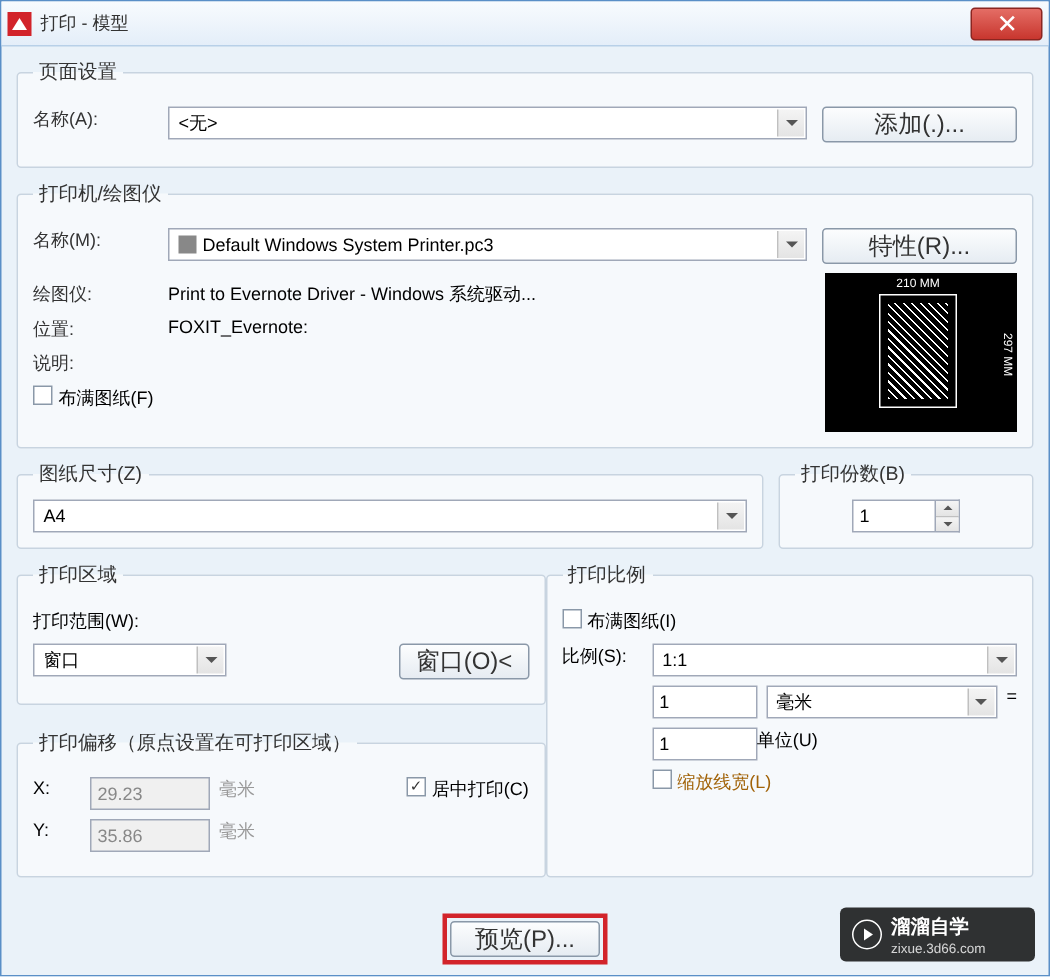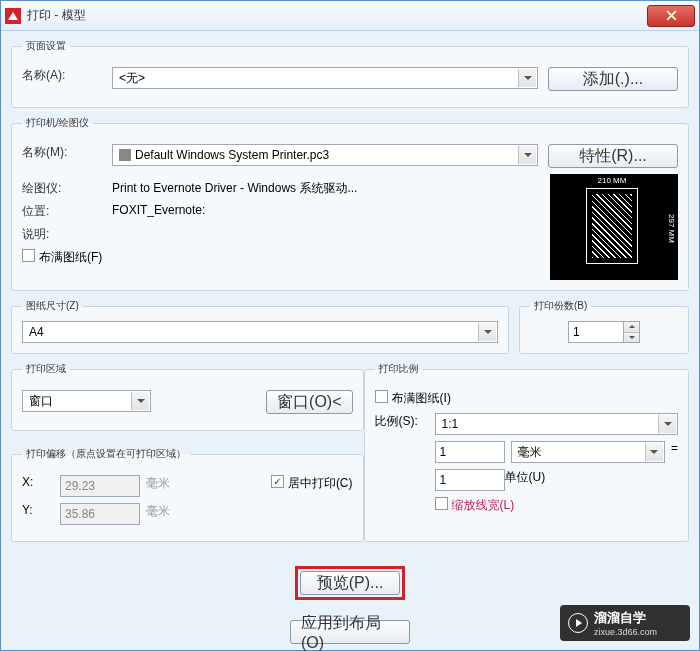--- a/index.html
+++ b/index.html
@@ -54,21 +54,21 @@
 }
 fieldset {
   border: 1px solid #c8d4e0;
   border-radius: 3px;
   padding: 8px 10px 10px 10px;
   margin-bottom: 8px;
   background: #f6f9fc;
 }
 legend {
   padding: 0 4px;
-  font-size: 10px;
+  font-size: 13px;
   color: #333;
 }
 .row {
   display: flex;
   align-items: flex-start;
   margin: 6px 0;
 }
 .lbl {
   width: 90px;
   color: #333;
@@ -195,21 +195,21 @@
   border: 1px solid #8a98a8;
   background: #fff;
   display: inline-flex;
   align-items: center;
   justify-content: center;
   margin-right: 4px;
 }
 .checkbox.checked::after {
   content: "✓"; font-size: 10px; color: #333; line-height: 1;
 }
-.disabled { color: #be185d; }
+.disabled { color: #a16207; }
 .footer {
   display: flex;
   gap: 10px;
   padding: 8px 0;
   align-items: center;
   flex-direction: column;
 }
 .highlight-red {
   border: 3px solid #d2232a;
   padding: 2px;
@@ -333,20 +333,23 @@
             </div>
         </div>
       </fieldset>
     </div>
 
     <div class="side-by">
       <div class="left-col">
         <fieldset>
           <legend>打印区域</legend>
           <div class="row">
+              <span>打印范围(W):</span>
+            </div>
+          <div class="row">
             <div class="combo" style="width:140px;">
               <span>窗口</span>
               <div class="arrow"></div>
             </div>
             <div style="flex:1;"></div>
             <div class="btn">窗口(O)&lt;</div>
           </div>
         </fieldset>
 
         <fieldset>

